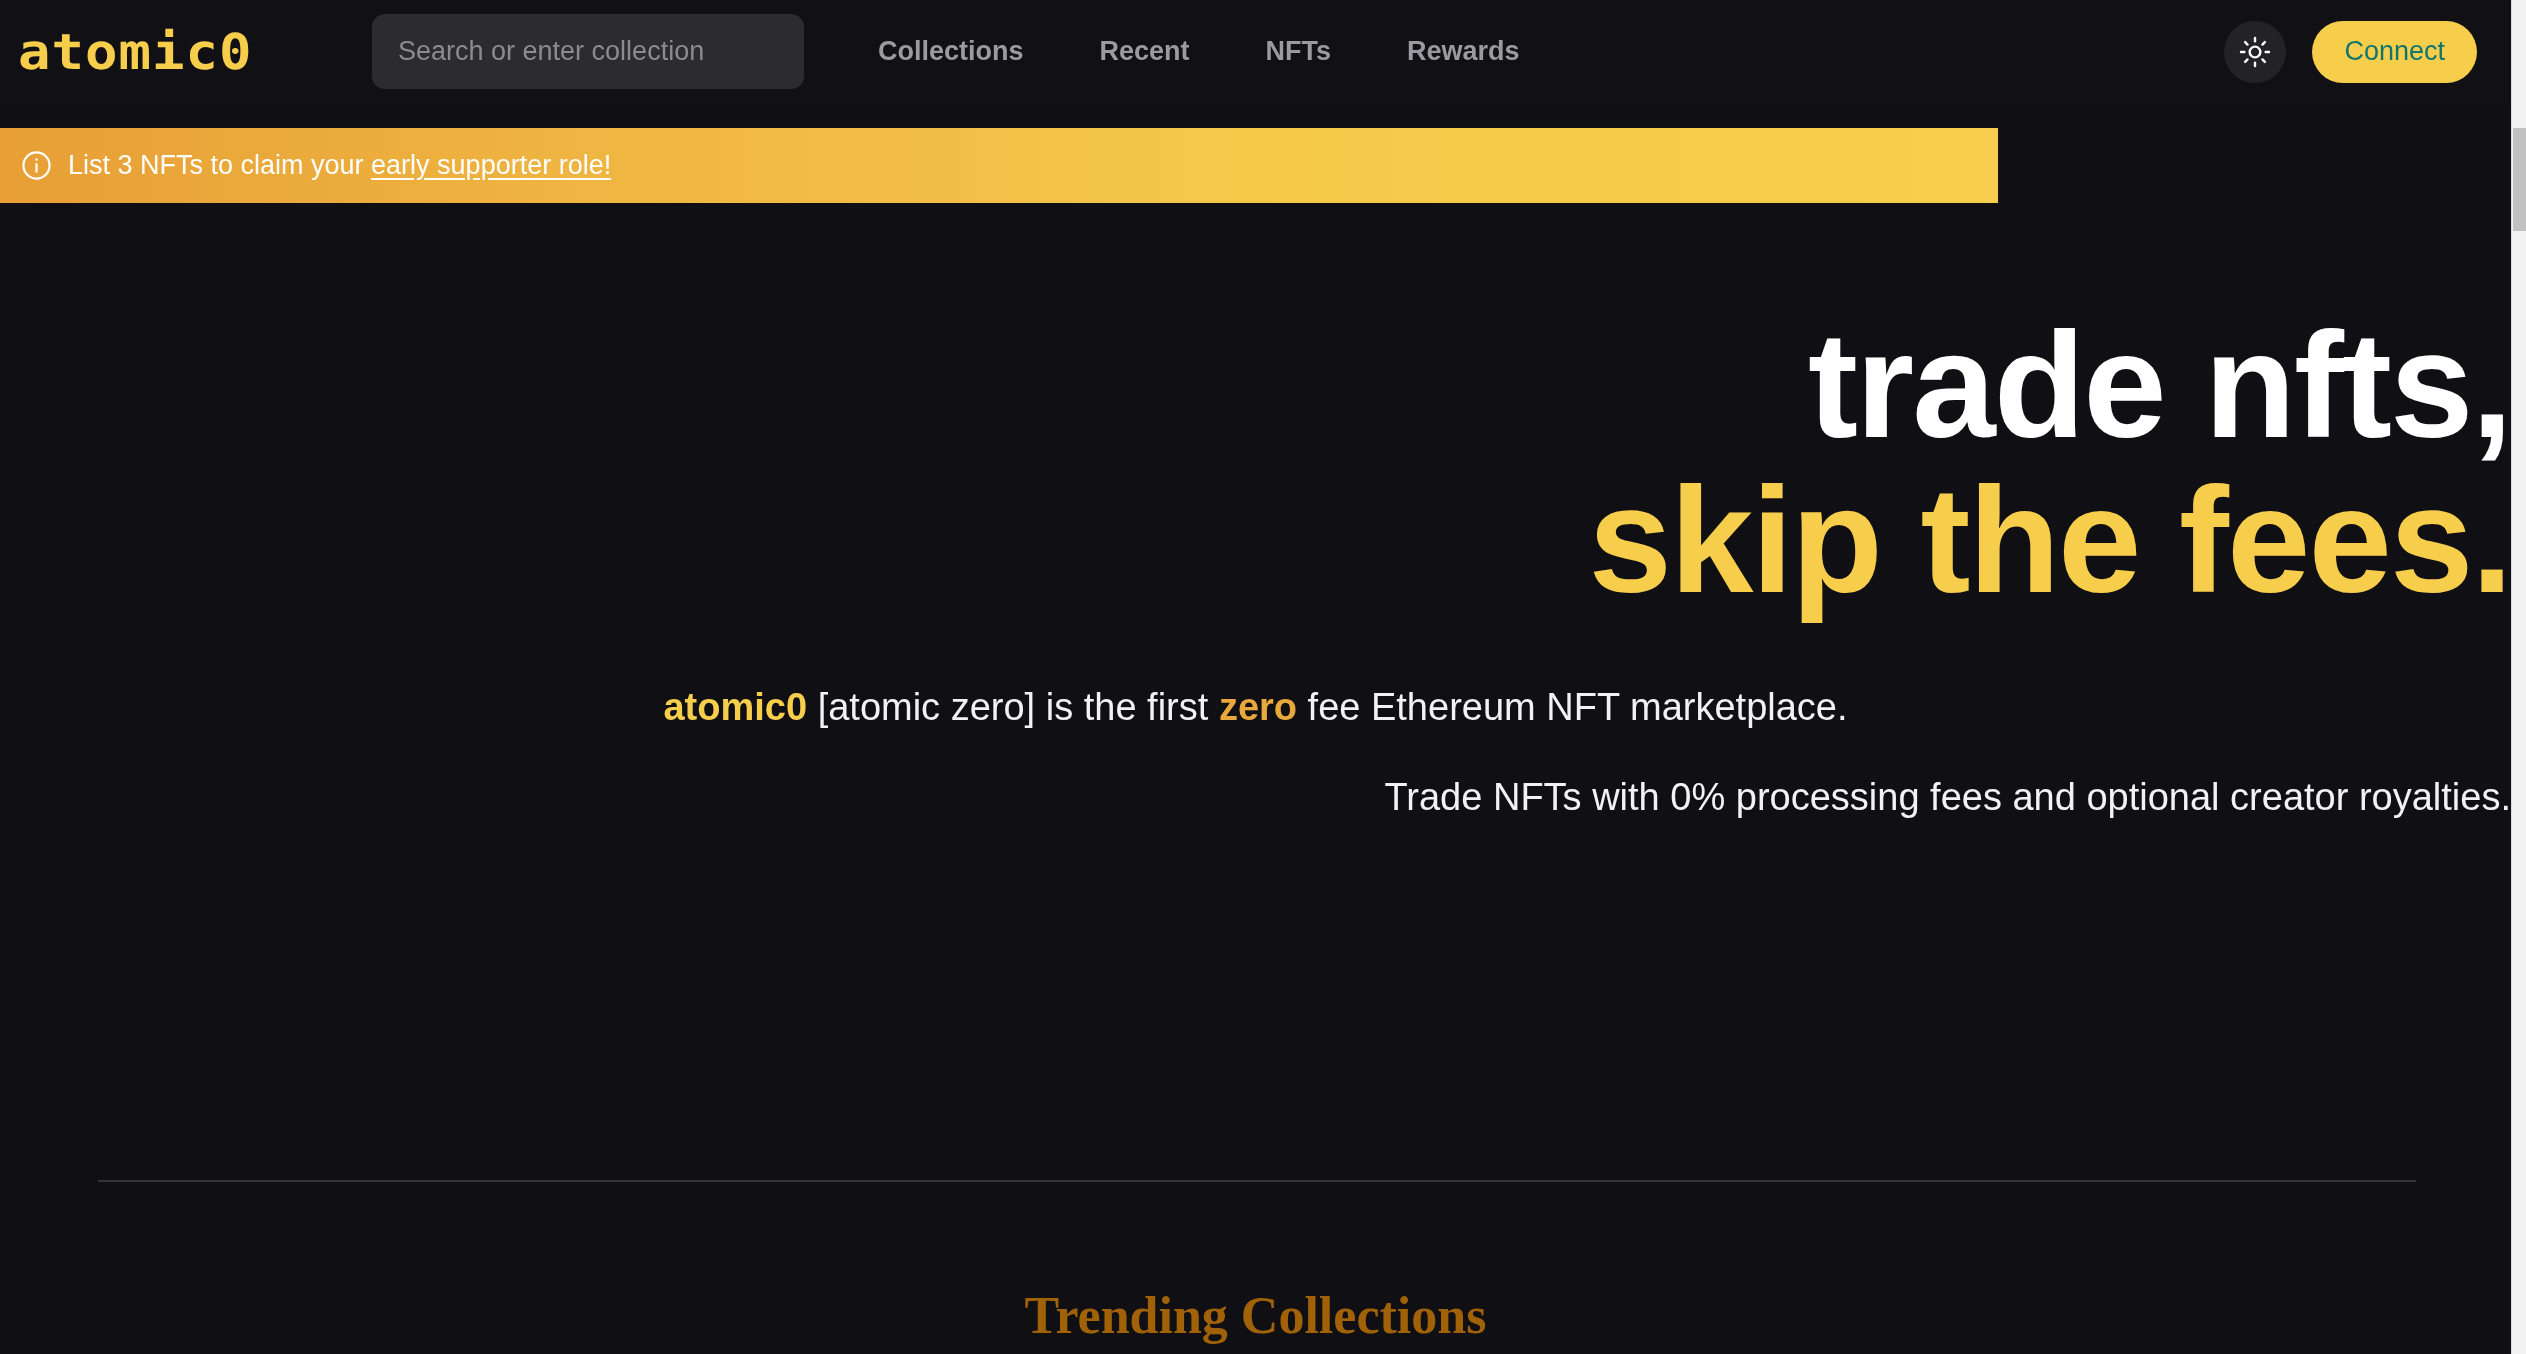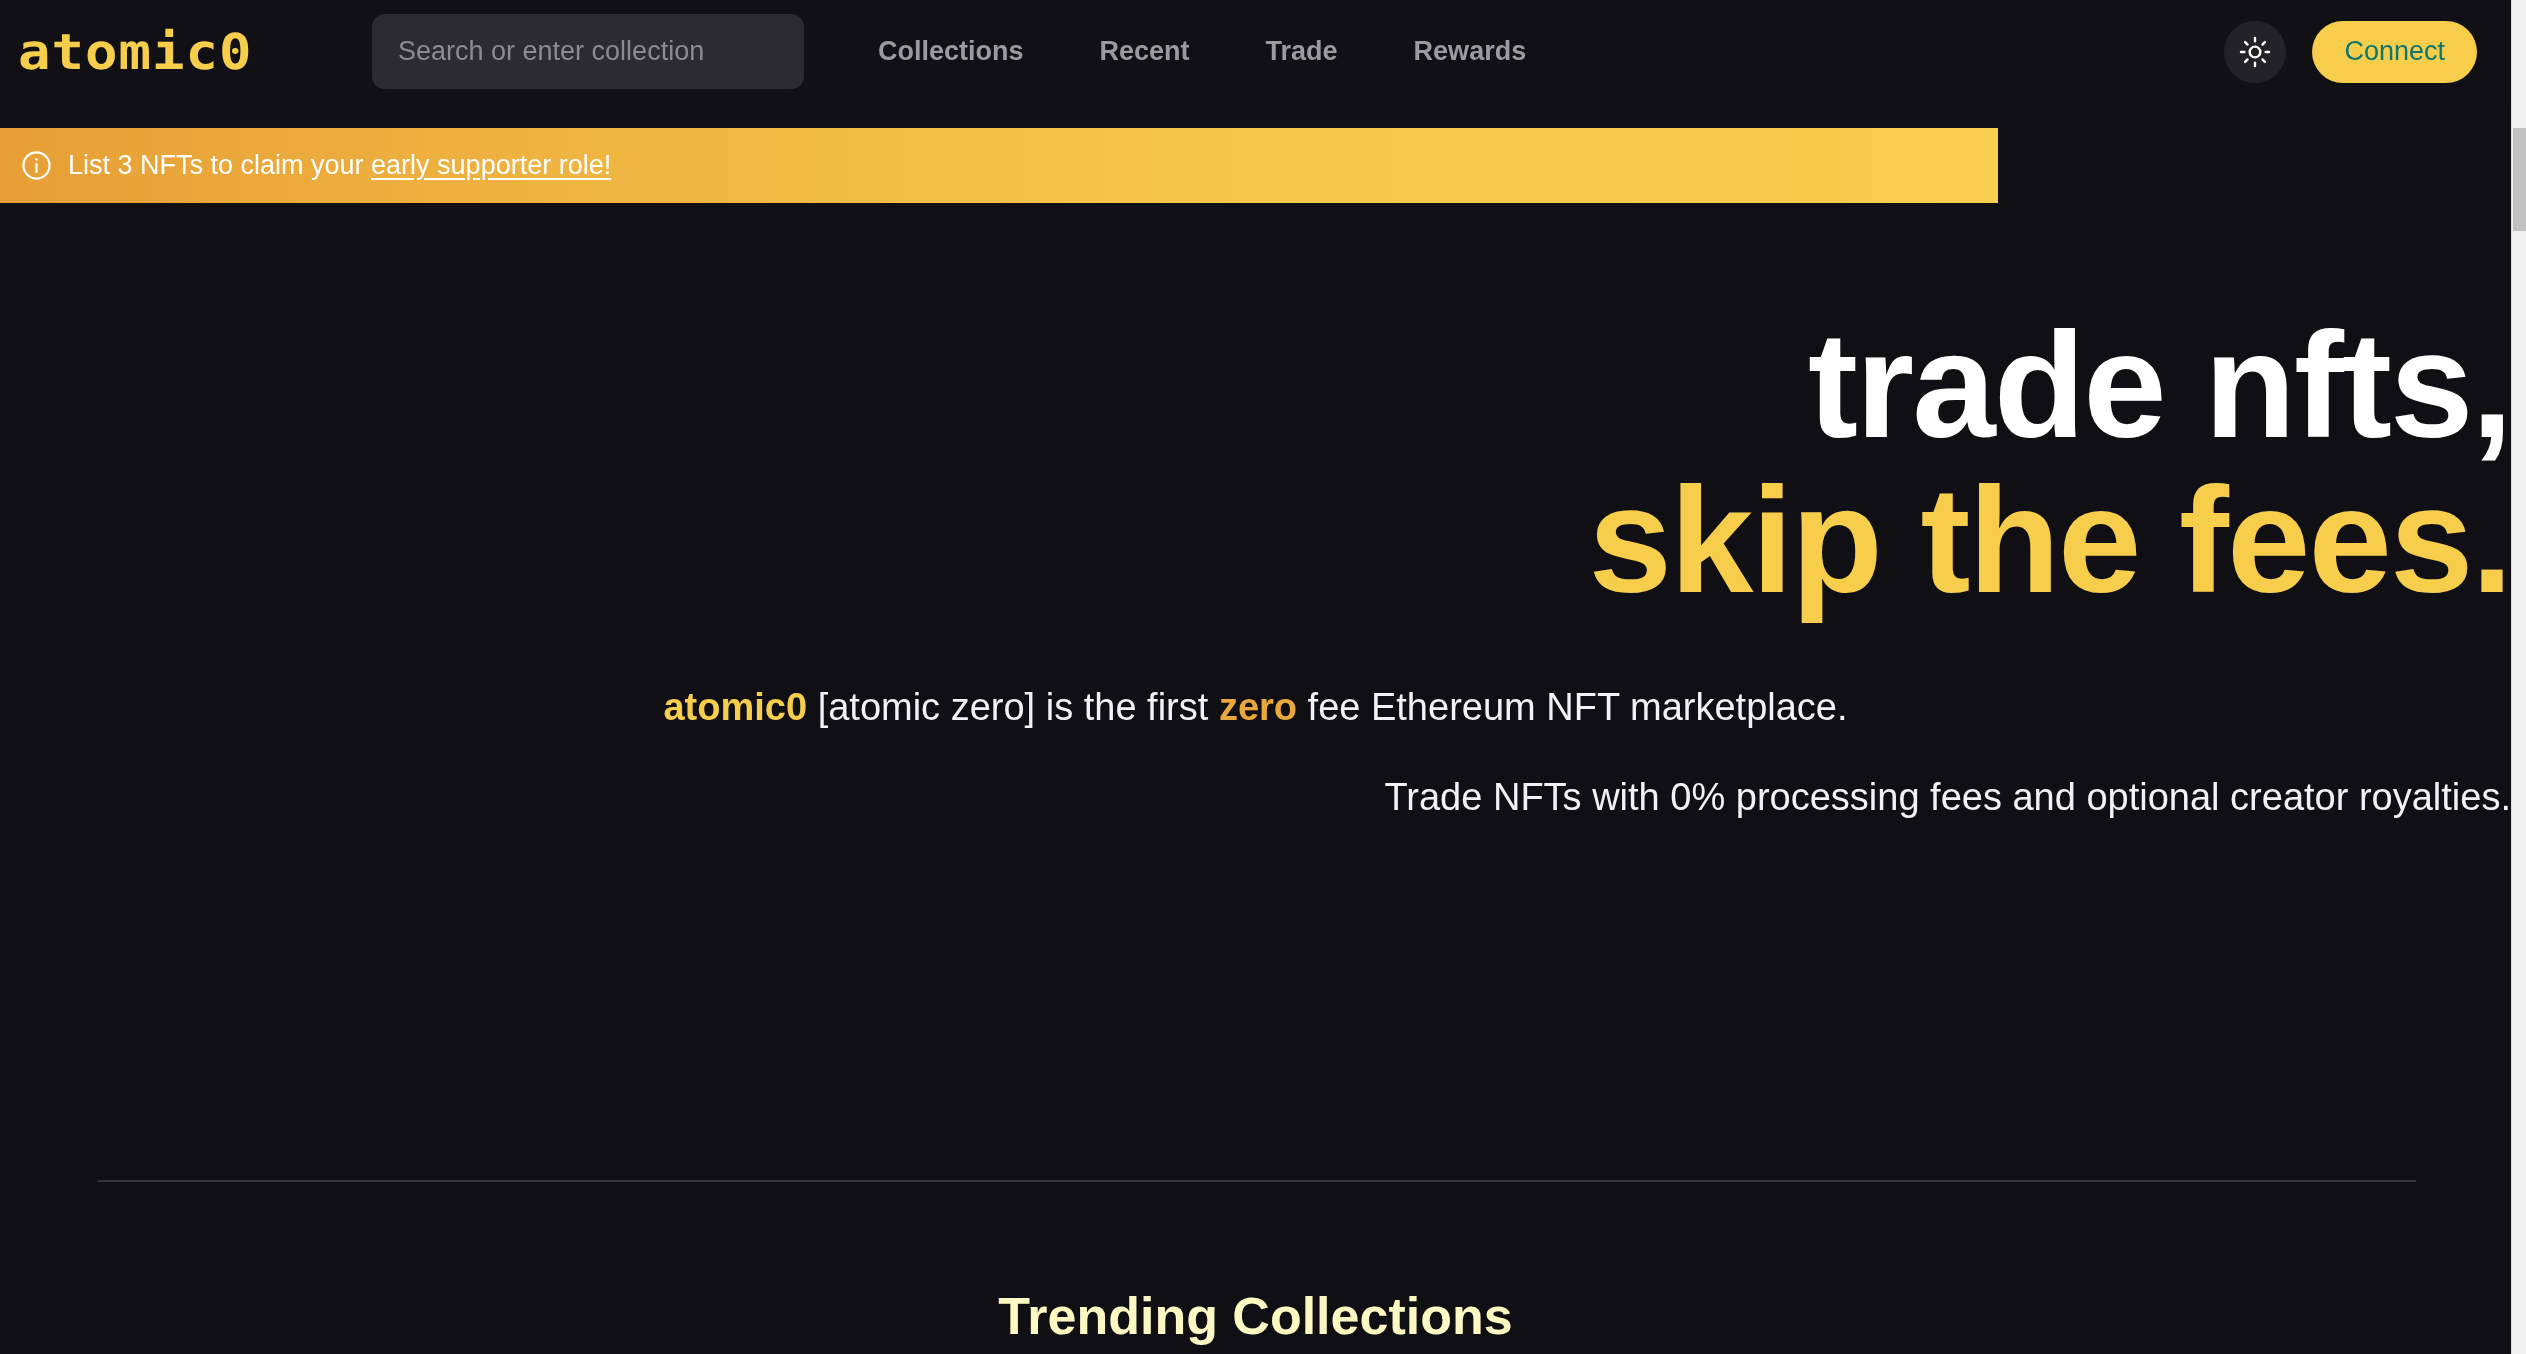--- a/index.html
+++ b/index.html
@@ -192,23 +192,24 @@
     height: 2px;
     background: #34343a;
   }
 
   .trending-title {
     position: absolute;
     top: 1286px;
     left: 0;
     width: 2511px;
     text-align: center;
-    color: #fef9c3;
+    color: #a16207;
     font-size: 52px;
     font-weight: 700;
+    font-family: Liberation Serif, serif;
   }
 
   
   .scrollbar-track {
     position: absolute;
     top: 0; right: 0;
     width: 15px;
     height: 1354px;
     background: #f1f1f1;
     border-left: 1px solid #dcdcdc;
@@ -232,21 +233,21 @@
 
     <div class="logo">atomic0</div>
 
     <div class="search-wrap">
       <input class="search-input" type="text" placeholder="Search or enter collection" style="">
     </div>
 
     <nav class="nav">
       <a class="nav-link" href="#">Collections</a>
       <a class="nav-link" href="#">Recent</a>
-      <a class="nav-link" href="#">Trade</a>
+      <a class="nav-link" href="#">NFTs</a>
       <a class="nav-link" href="#">Rewards</a>
     </nav>
 
     <div class="header-right">
       <button class="theme-toggle">
         <svg width="32" height="32" viewBox="0 0 24 24" fill="none" stroke="#ffffff" stroke-width="1.8" stroke-linecap="round">
           <circle cx="12" cy="12" r="4"></circle>
           <line x1="12" y1="1.5" x2="12" y2="4"></line>
           <line x1="12" y1="20" x2="12" y2="22.5"></line>
           <line x1="1.5" y1="12" x2="4" y2="12"></line>

